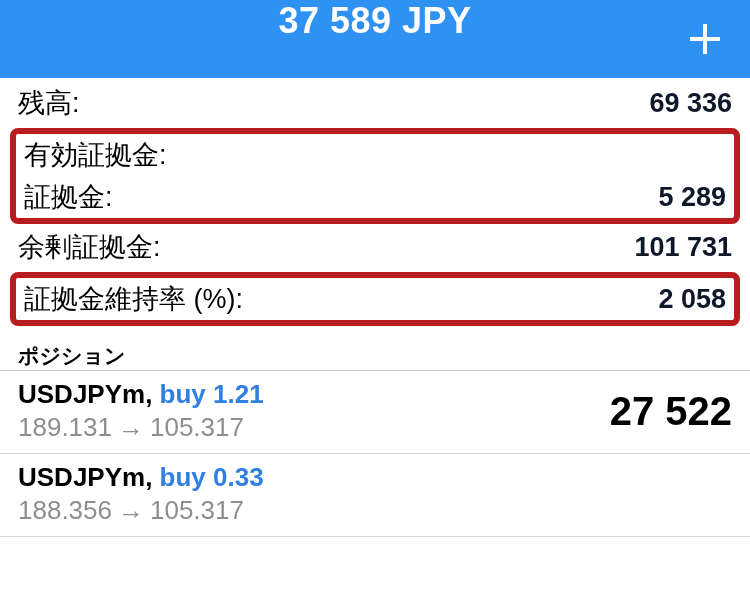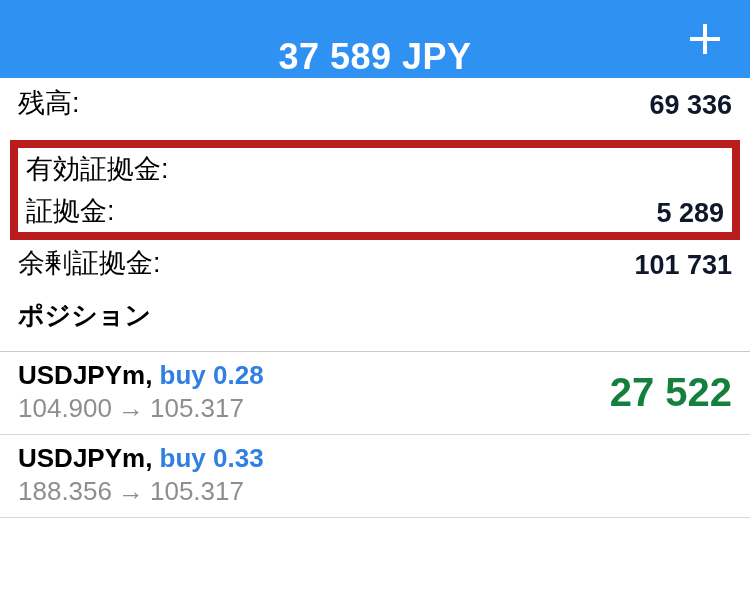--- a/index.html
+++ b/index.html
@@ -8,21 +8,21 @@
     height: 600px;
     font-family: -apple-system, "Helvetica Neue", Arial, sans-serif;
     background: #fff;
     overflow: hidden;
   }
   .header {
     background: #2f91f1;
     color: #fff;
     height: 78px;
     display: flex;
-    align-items: flex-end;
+    align-items: flex-start;
     justify-content: center;
     position: relative;
   }
   .header-title {
     font-size: 36px;
     font-weight: 700;
     letter-spacing: 0.5px;
   }
   .plus-icon {
     position: absolute;
@@ -31,42 +31,42 @@
     transform: translateY(-50%);
   }
   .plus-icon svg { display: block; }
 
   .summary {
     padding: 4px 10px 2px 10px;
   }
   .summary-row {
     display: flex;
     justify-content: space-between;
-    align-items: flex-end;
+    align-items: center;
     padding: 3px 8px;
     font-size: 27px;
   }
   .summary-row .label {
     color: #000;
     font-weight: 400;
   }
   .summary-row .value {
     font-weight: 700;
     color: #0f172a;
   }
   .hl {
-    border: 8px solid #b91c1c;
-    border-radius: 0;
-    margin: 16px 0 2px 0;
+    border: 6px solid #b91c1c;
+    border-radius: 8px;
+    margin: 4px 0 2px 0;
   }
 
   .section-header {
-    font-size: 26px;
+    font-size: 21px;
     font-weight: 700;
-    padding: 6px 18px 18px 18px;
+    padding: 6px 18px 0 18px;
     border-bottom: 1px solid #c9c9c9;
     margin-top: 6px;
   }
 
   .position {
     display: flex;
     justify-content: space-between;
     align-items: center;
     padding: 8px 18px 10px 18px;
     border-bottom: 1px solid #d8d8d8;
@@ -89,21 +89,21 @@
     display: flex;
     align-items: center;
   }
   .arrow {
     margin: 0 6px;
     color: #8e8e8e;
   }
   .profit {
     font-size: 40px;
     font-weight: 700;
-    color: #15803d;
+    color: #000000;
     margin-left: 29px;
   }
 </style>
 </head>
 <body>
 
 <div class="header">
   <span class="header-title">37 589 JPY</span>
   <span class="plus-icon">
     <svg width="34" height="34" viewBox="0 0 34 34">
@@ -128,32 +128,38 @@
       <span class="label">証拠金:</span>
       <span class="value">5 289</span>
     </div>
   </div>
 
   <div class="summary-row">
     <span class="label">余剰証拠金:</span>
     <span class="value">101 731</span>
   </div>
 
+  <div class="hl">
+    <div class="summary-row">
+      <span class="label">証拠金維持率 (%):</span>
+      <span class="value">2 058</span>
+    </div>
+  </div>
 
 </div>
 
 <div class="section-header">ポジション</div>
 
 <div class="position">
   <div class="position-left">
     <div class="symbol-line">
-      <span>USDJPYm</span><span class="comma">, </span><span class="order-type">buy 0.28</span>
+      <span>USDJPYm</span><span class="comma">, </span><span class="order-type">buy 1.21</span>
     </div>
     <div class="price-line">
-      <span>104.900</span>
+      <span>189.131</span>
       <span class="arrow">→</span>
       <span>105.317</span>
     </div>
   </div>
   <div class="profit">27 522</div>
 </div>
 
 <div class="position">
   <div class="position-left">
     <div class="symbol-line">

